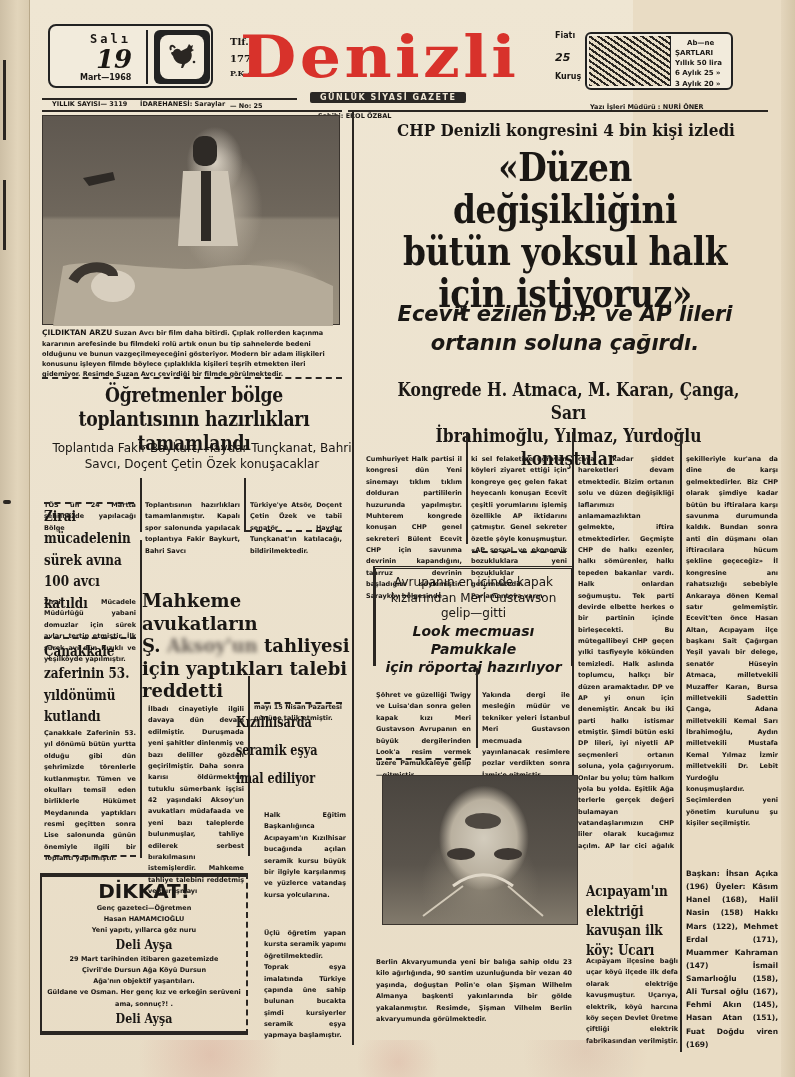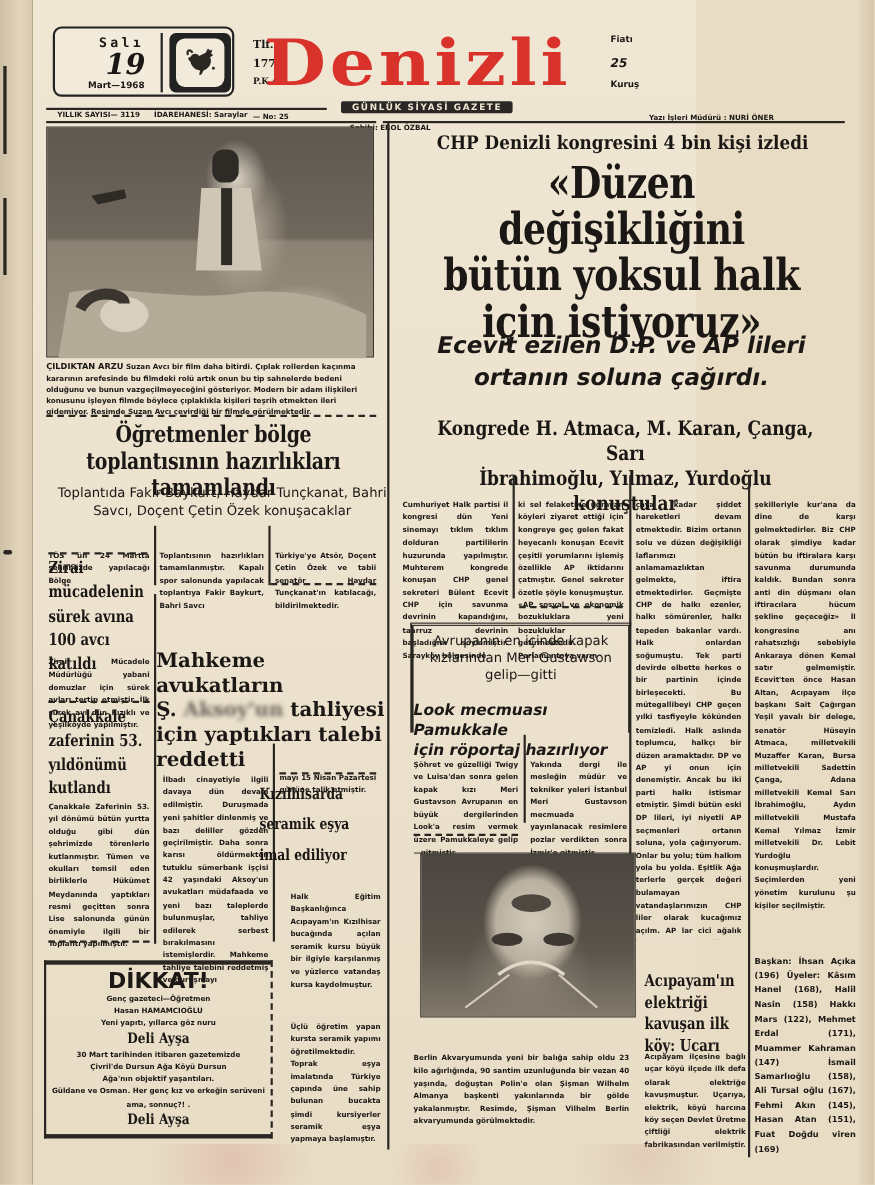--- a/index.html
+++ b/index.html
@@ -86,21 +86,21 @@
   .kicker { left: 336px; top: 120px; width: 400px; font: bold 17px "DejaVu Serif", serif; text-align:center; transform: scaleX(.9); }
   .mainhead { left: 330px; top: 146px; width: 410px; font: bold 40px "DejaVu Serif", serif; text-align:center; line-height: 1.05; transform: scaleX(.82); transform-origin: center top; letter-spacing: -.5px;}
   .deck { left: 330px; top: 300px; width: 410px; font: italic bold 21px "DejaVu Sans", sans-serif; text-align:center; line-height: 1.4; }
   .speakers { left: 336px; top: 378px; width: 405px; font: bold 18px "DejaVu Serif", serif; line-height: 1.28; text-align:center; transform: scaleX(.86); transform-origin: center top; }
   .boxed { border-left: 3px solid #2a2622; border-right: 3px solid #2a2622; border-top: 3px double #2a2622; }
   .ilbadi { left: 110px; top: 535px; width: 220px; font: italic bold 22px "DejaVu Sans", sans-serif; text-align:center; line-height: 1.25; letter-spacing: 1px; }
   .mahkeme { left: 112px; top: 590px; width: 220px; font: bold 18px "DejaVu Serif", serif; line-height: 1.25; text-align:left; }
   .blur { filter: blur(2px); color:#6a625a; }
   .look-box { left: 343px; top: 566px; width: 201px; height: 100px; }
   .look-box .t1 { font: 12px "DejaVu Sans", sans-serif; text-align:center; line-height: 1.3; margin-top: 6px; }
-  .look-box .t2 { font: italic bold 14px "DejaVu Sans", sans-serif; text-align:left; line-height: 1.3; margin-top: 15px; }
+  .look-box .t2 { font: italic bold 14px "DejaVu Sans", sans-serif; text-align:center; line-height: 1.3; }
   .fish {
     left: 352px; top: 775px; width: 196px; height: 150px;
     background:
       radial-gradient(ellipse 60px 70px at 52% 42%, #d3ccbd 0%, #b9b09f 55%, transparent 75%),
       radial-gradient(circle at 50% 75%, #8a8273 0%, transparent 40%),
       linear-gradient(180deg, #4a453f, #5a544c 60%, #827a6c);
     border: 1px solid #3a342e;
   }
   .dikkat { left: 10px; top: 873px; width: 208px; height: 162px; border-top: 4px solid #2a2622; border-bottom: 4px solid #2a2622; border-left: 2px solid #2a2622; border-right: 2px dashed #2a2622; text-align: center; }
   .dikkat .title { font: bold 20px "DejaVu Sans", sans-serif; margin-top: 2px; }
@@ -147,20 +147,30 @@
 
   <div class="abs logo" style="left:210px">Denizli</div>
   <div class="abs slogan">GÜNLÜK SİYASİ GAZETE</div>
 
   <div class="abs price">
     <span>Fiatı</span>
     <span class="amt">25</span>
     <span>Kuruş</span>
   </div>
 
+  <div class="abs subs-box">
+    <div class="art"></div>
+    <div class="terms">
+      <div style="padding-left:12px">Ab—ne</div>
+      <div>ŞARTLARI</div>
+      <div>Yıllık 50 lira</div>
+      <div>6 Aylık 25 »</div>
+      <div>3 Aylık 20 »</div>
+    </div>
+  </div>
 
   <div class="rule" style="left:12px;top:98px;width:255px"></div>
   <div class="ruletext" style="left:22px;top:100px">YILLIK SAYISI— 3119</div>
   <div class="ruletext" style="left:110px;top:100px">İDAREHANESİ: Saraylar</div>
   <div class="ruletext" style="left:200px;top:102px">— No: 25</div>
   <div class="rule" style="left:12px;top:110px;width:300px;height:1.5px"></div>
   <div class="rule" style="left:318px;top:110px;width:420px;height:1.5px"></div>
   <div class="ruletext" style="left:288px;top:112px">Sahibi: EROL ÖZBAL</div>
   <div class="ruletext" style="left:560px;top:103px">Yazı İşleri Müdürü : NURİ ÖNER</div>
 
@@ -207,31 +217,31 @@
       <span class="blur">Aksoy'un</span>
       <span>tahliyesi için yaptıkları talebi reddetti</span>
     </div>
   </div>
   <div class="col" style="left:118px;top:682px;width:96px">İlbadı cinayetiyle ilgili davaya dün devam edilmiştir. Duruşmada yeni şahitler dinlenmiş ve bazı deliller gözden geçirilmiştir. Daha sonra karısı öldürmekten tutuklu sümerbank işçisi 42 yaşındaki Aksoy'un avukatları müdafaada ve yeni bazı taleplerde bulunmuşlar, tahliye edilerek serbest bırakılmasını istemişlerdir. Mahkeme tahliye talebini reddetmiş ve duruşmayı</div>
   <div class="vline" style="left:218px;top:676px;height:180px"></div>
   <div class="col" style="left:224px;top:680px;width:88px">mayı 15 Nisan Pazartesi gününe talik etmiştir.</div>
   <div class="dash" style="left:224px;top:702px;width:88px"></div>
 
   <div class="abs hd-cond" style="left:206px;top:708px;width:130px;white-space:normal;font-size:14px;line-height:2">Kızılhisarda seramik eşya imal ediliyor</div>
-  <div class="col" style="left:234px;top:788px;width:82px">Halk Eğitim Başkanlığınca Acıpayam'ın Kızılhisar bucağında açılan seramik kursu büyük bir ilgiyle karşılanmış ve yüzlerce vatandaş kursa kaydolmuştur.</div>
+  <div class="col" style="left:234px;top:788px;width:82px">Halk Eğitim Başkanlığınca Acıpayam'ın Kızılhisar bucağında açılan seramik kursu büyük bir ilgiyle karşılanmış ve yüzlerce vatandaş kursa yolcularına.</div>
   <div class="col" style="left:234px;top:906px;width:82px">Üçlü öğretim yapan kursta seramik yapımı öğretilmektedir. Toprak eşya imalatında Türkiye çapında üne sahip bulunan bucakta şimdi kursiyerler seramik eşya yapmaya başlamıştır.</div>
   <div class="vline" style="left:322px;top:110px;height:935px"></div>
 
   <div class="abs dikkat">
     <div class="title">DİKKAT!</div>
     <div class="ln">Genç gazeteci—Öğretmen</div>
     <div class="ln">Hasan HAMAMCIOĞLU</div>
     <div class="ln">Yeni yapıtı, yıllarca göz nuru</div>
     <div class="big">Deli Ayşa</div>
-    <div class="ln">30 Mart tarihinden itibaren gazetemizde</div>
+    <div class="ln">29 Mart tarihinden itibaren gazetemizde</div>
     <div class="ln">Çivril'de Dursun Ağa Köyü Dursun</div>
     <div class="ln">Ağa'nın objektif yaşantıları.</div>
     <div class="ln">Güldane ve Osman. Her genç kız ve erkeğin serüveni ama, sonnuç?! .</div>
     <div class="big">Deli Ayşa</div>
   </div>
 
   <div class="abs kicker">CHP Denizli kongresini 4 bin kişi izledi</div>
   <div class="abs mainhead">
     <div>«Düzen değişikliğini</div>
     <div>bütün yoksul halk</div>

